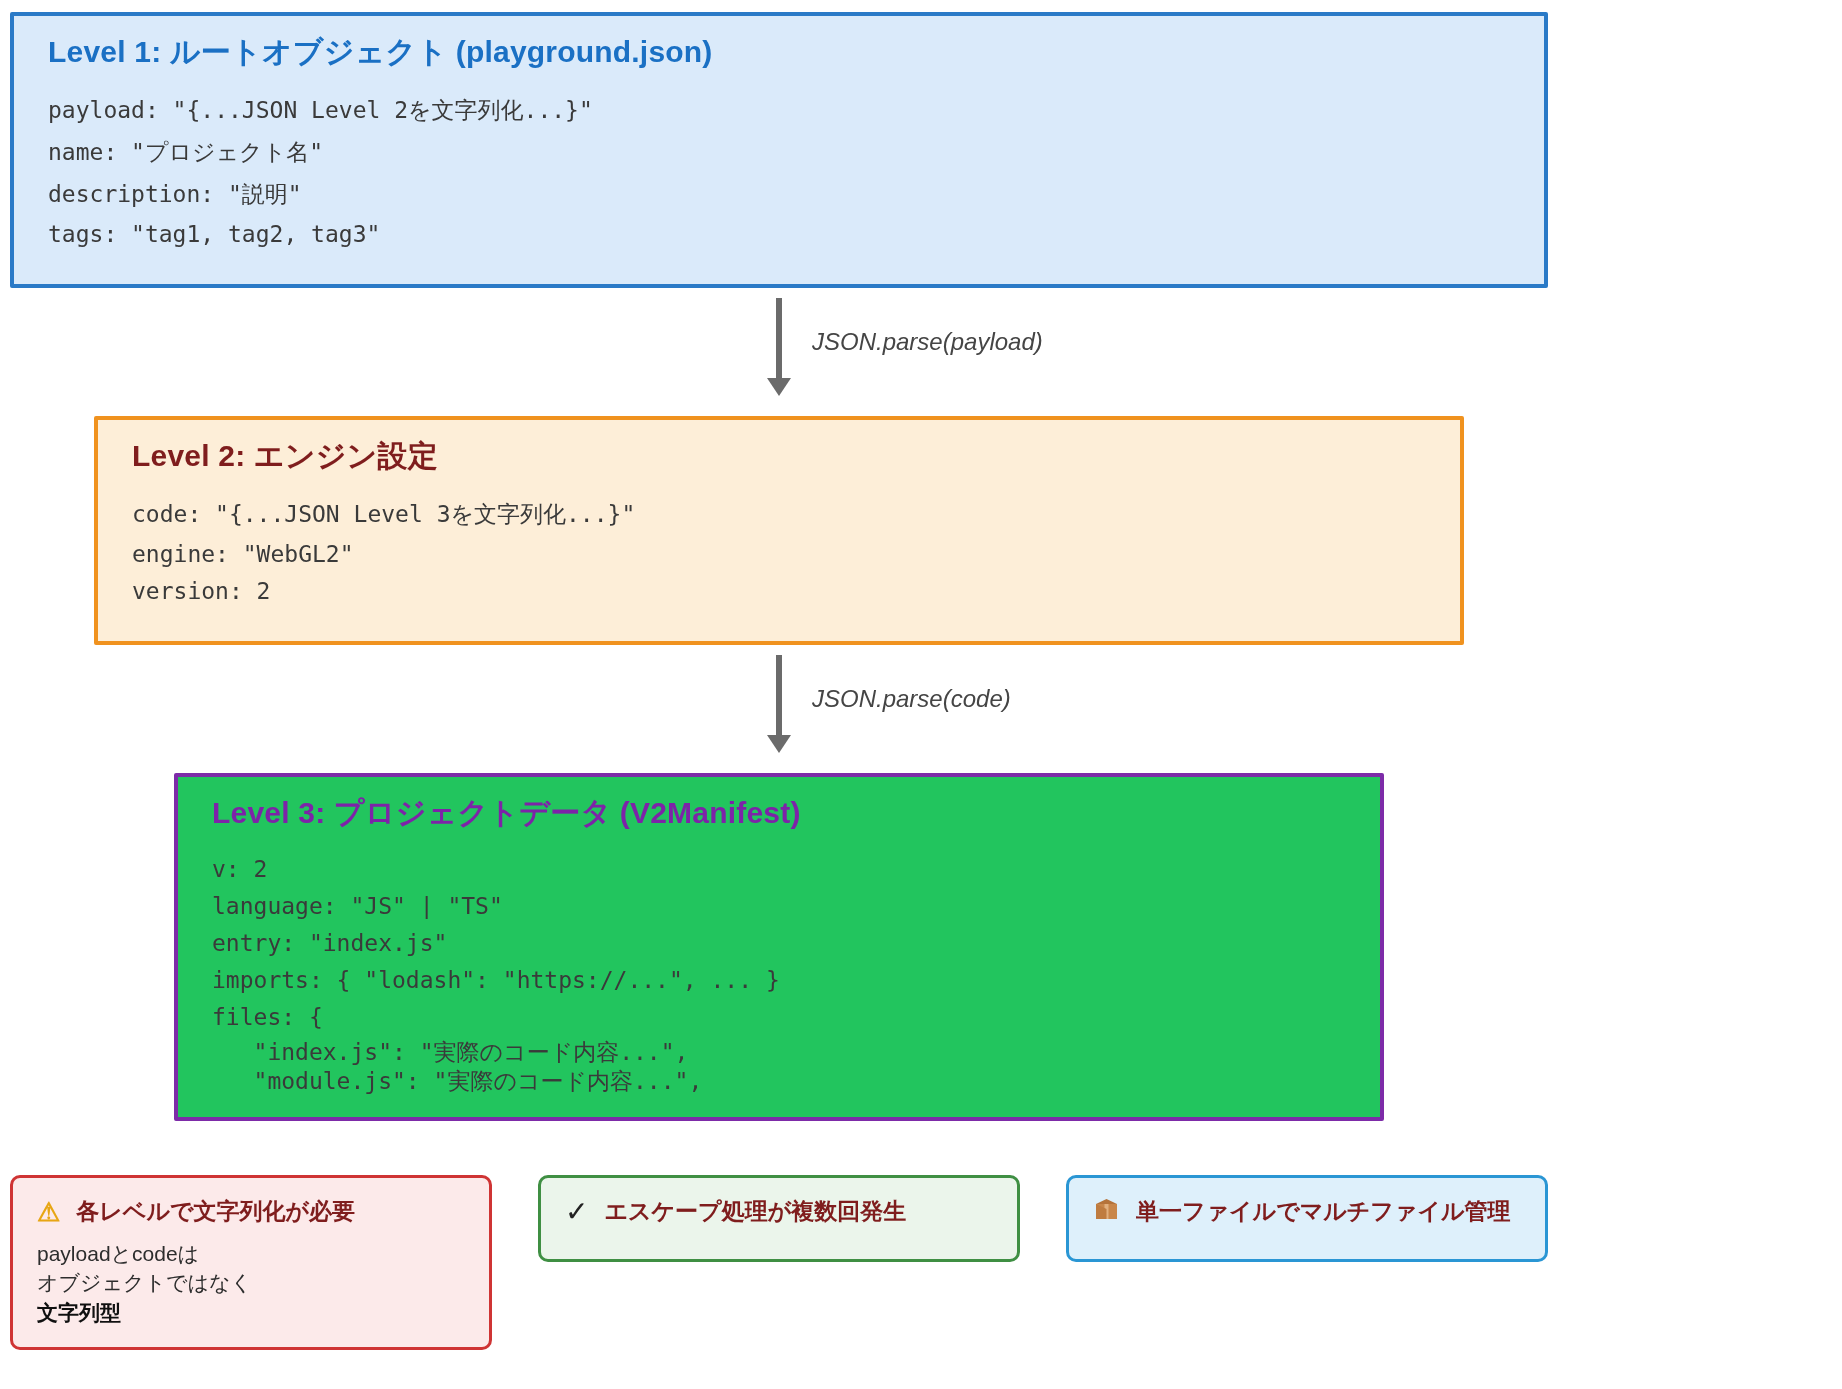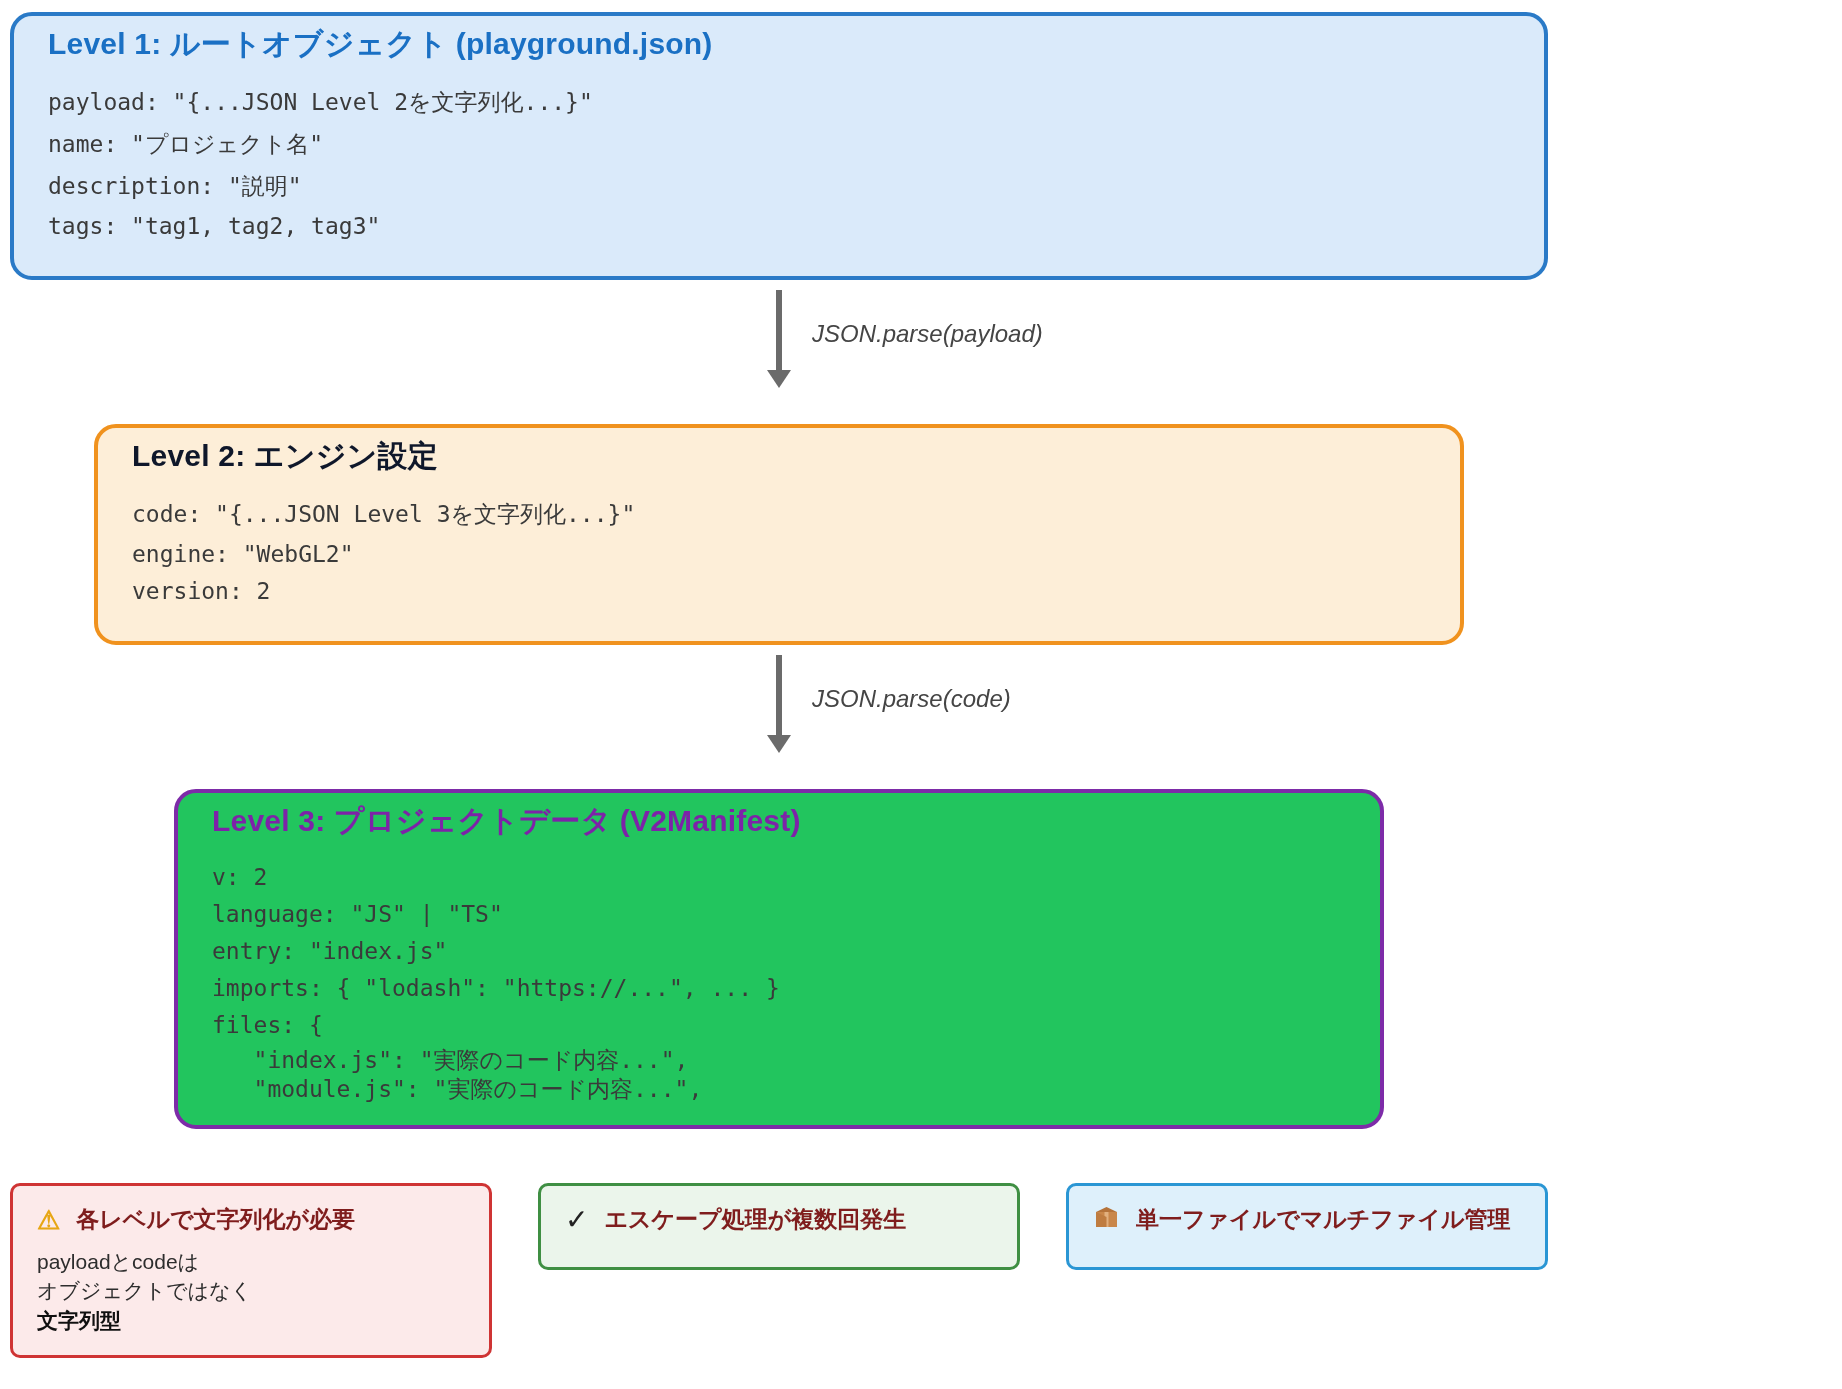--- a/index.html
+++ b/index.html
@@ -12,49 +12,49 @@
     font-family: "Liberation Sans", sans-serif;
   }
   .page {
     width: 1538px;
     margin-left: 10px;
     padding-top: 12px;
   }
 
   
   .box {
-    border-radius: 22px;
-    padding: 8px 34px 26px 34px;
+    border-radius: 2px;
+    padding: 16px 34px 26px 34px;
   }
   .box-title {
     font-size: 30px;
     font-weight: bold;
     margin-bottom: 22px;
     letter-spacing: 0.2px;
   }
   .code-line {
     font-family: "DejaVu Sans Mono", "Liberation Mono", monospace;
     font-size: 23px;
     color: #3a3a3a;
     white-space: pre;
     margin-bottom: 11px;
   }
   .code-line.tight { margin-bottom: 2px; margin-top: -4px; }
 
   .level1 { border: 4px solid #2a7ac7; background: #daeafa; }
   .level1 .box-title { color: #1a70c4; }
 
   .level2 { border: 4px solid #f0921e; background: #fdeed8; margin: 0 84px; }
-  .level2 .box-title { color: #0f172a; }
+  .level2 .box-title { color: #7f1d1d; }
 
   .level3 { border: 4px solid #7d2ba8; background: #22c55e; margin: 0 164px; padding-bottom: 18px; }
   .level3 .box-title { color: #7d23a8; }
 
   
-  .arrow-row { position: relative; height: 144px; }
+  .arrow-row { position: relative; height: 128px; }
   .arrow {
     position: absolute;
     left: 769px;
     top: 10px;
     transform: translateX(-50%);
     display: flex;
     flex-direction: column;
     align-items: center;
   }
   .arrow-shaft { width: 6px; height: 80px; background: #6b6b6b; }

